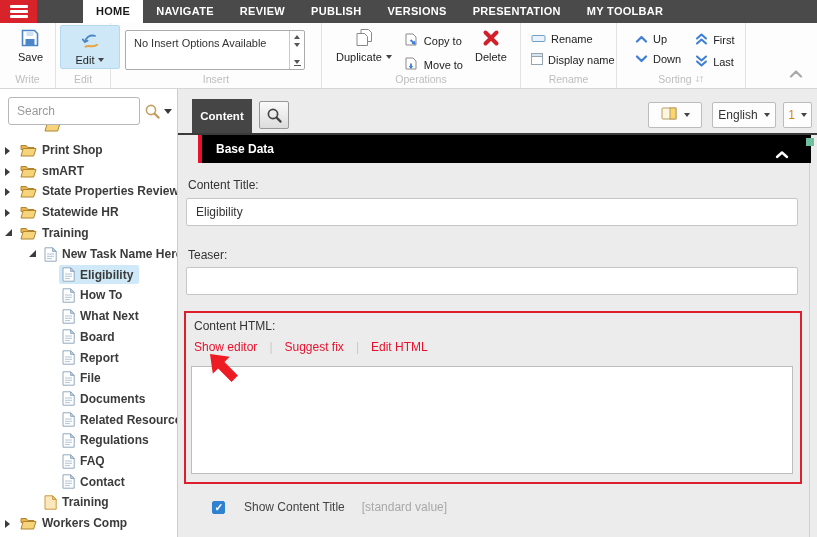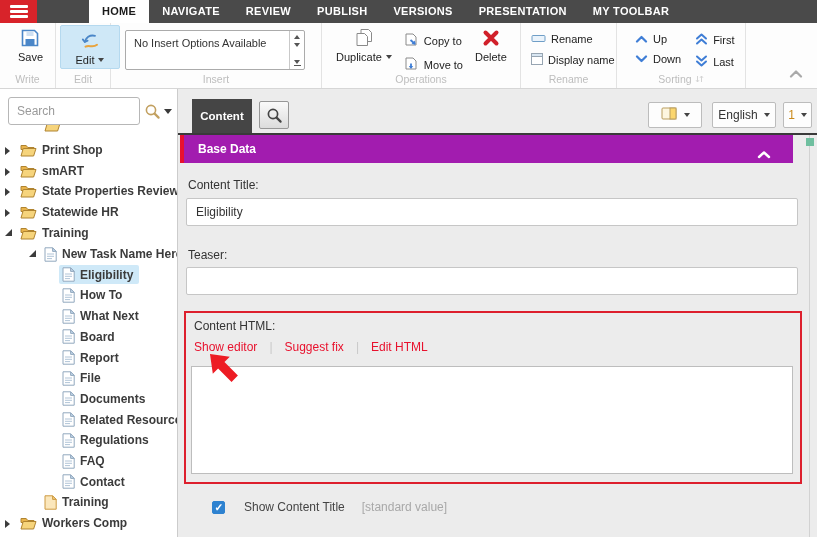--- a/index.html
+++ b/index.html
@@ -3,21 +3,21 @@
 <meta charset="utf-8">
 <style>
   html,body{margin:0;padding:0;}
   body{font-family:"Liberation Sans",sans-serif;background:#fff;}
   #app{position:relative;width:817px;height:537px;overflow:hidden;background:#fff;}
 
   
   .topbar{position:absolute;top:0;left:0;right:0;height:23px;background:#4a4a4a;display:flex;}
   .hamburger{width:37px;height:23px;background:#d8232a;display:flex;flex-direction:column;justify-content:center;align-items:center;gap:2.5px;cursor:pointer;}
   .hamburger span{display:block;width:18px;height:2.6px;background:#fff;border-radius:1px;}
-  .tabs{display:flex;margin-left:20px;padding-left:32px;}
+  .tabs{display:flex;margin-left:14px;padding-left:32px;}
   .tab{padding:0 13px;line-height:23px;color:#fff;font-size:11px;font-weight:bold;letter-spacing:.3px;cursor:pointer;}
   .tab.active{background:#fff;color:#1a1a1a;}
 
   
   .ribbon{position:absolute;top:23px;left:0;right:0;height:65px;background:#fdfdfd;border-bottom:1px solid #d6d6d6;display:flex;}
   .rgroup{position:relative;border-right:1px solid #e3e3e3;box-sizing:border-box;}
   .glabel{position:absolute;bottom:3px;left:0;width:100%;text-align:center;font-size:10.5px;color:#bdbdbd;white-space:nowrap;}
   .bigbtn{display:inline-flex;flex-direction:column;align-items:center;justify-content:flex-start;gap:3px;padding:5px 6px 2px;font-size:11px;color:#222;cursor:pointer;}
   .bigbtn .bicon{height:20px;display:flex;align-items:center;}
   .blabel{display:flex;align-items:center;white-space:nowrap;}
@@ -69,21 +69,21 @@
   .chead{position:absolute;top:0;left:0;right:0;height:44px;border-bottom:2px solid #3a3a3a;}
   .ctab{position:absolute;left:14px;top:10px;width:60px;height:34px;background:#454545;color:#fff;font-size:11.5px;font-weight:bold;display:flex;align-items:center;justify-content:center;cursor:pointer;}
   .csearch{position:absolute;left:81px;top:12px;width:30px;height:28px;background:linear-gradient(#fafafa,#dcdcdc);border:1px solid #979797;border-radius:2px;box-sizing:border-box;display:flex;align-items:center;justify-content:center;cursor:pointer;}
   .hbtn{position:absolute;top:13px;height:26px;background:#fdfdfd;border:1px solid #bcbcbc;border-radius:2px;box-sizing:border-box;display:flex;align-items:center;justify-content:center;gap:5px;font-size:12px;color:#333;cursor:pointer;}
   .hbtn .caret{margin-left:1px;}
   .btn-book{left:470px;width:54px;}
   .btn-lang{left:534px;width:64px;}
   .btn-ver{left:605px;width:29px;}
   .vernum{color:#c8881a;}
   .vline{position:absolute;left:631px;top:46px;bottom:0;width:1px;background:#d2d2d2;}
-  .basedata{position:absolute;left:2px;top:46px;width:613px;height:28px;background:#a21caf;display:flex;align-items:center;cursor:pointer;}
+  .basedata{position:absolute;left:20px;top:46px;width:613px;height:28px;background:#000000;display:flex;align-items:center;cursor:pointer;}
   .redstrip{width:4px;height:28px;background:#e8112d;}
   .bd-title{color:#fff;font-size:12px;font-weight:bold;margin-left:14px;}
   .bd-chevron{position:absolute;right:22px;top:10px;cursor:pointer;}
   .greensq{position:absolute;left:628px;top:49px;width:8px;height:8px;background:#6fbf9f;}
   .flabel{position:absolute;left:10px;font-size:12px;color:#333;}
   .finput{position:absolute;left:8px;width:612px;height:28px;background:#fff;border:1px solid #c6c6c6;border-radius:2px;box-sizing:border-box;font-family:"Liberation Sans",sans-serif;font-size:12px;color:#333;padding:0 9px;outline:none;}
   .redbox{position:absolute;left:6px;top:222px;width:614px;height:169px;border:2px solid #dd1f2d;}
   .rb-label{position:absolute;left:8px;top:6px;font-size:12px;color:#333;}
   .rb-links{position:absolute;left:8px;top:27px;display:flex;align-items:center;gap:12px;font-size:12px;}
   .rlink{color:#e8112d;cursor:pointer;}

